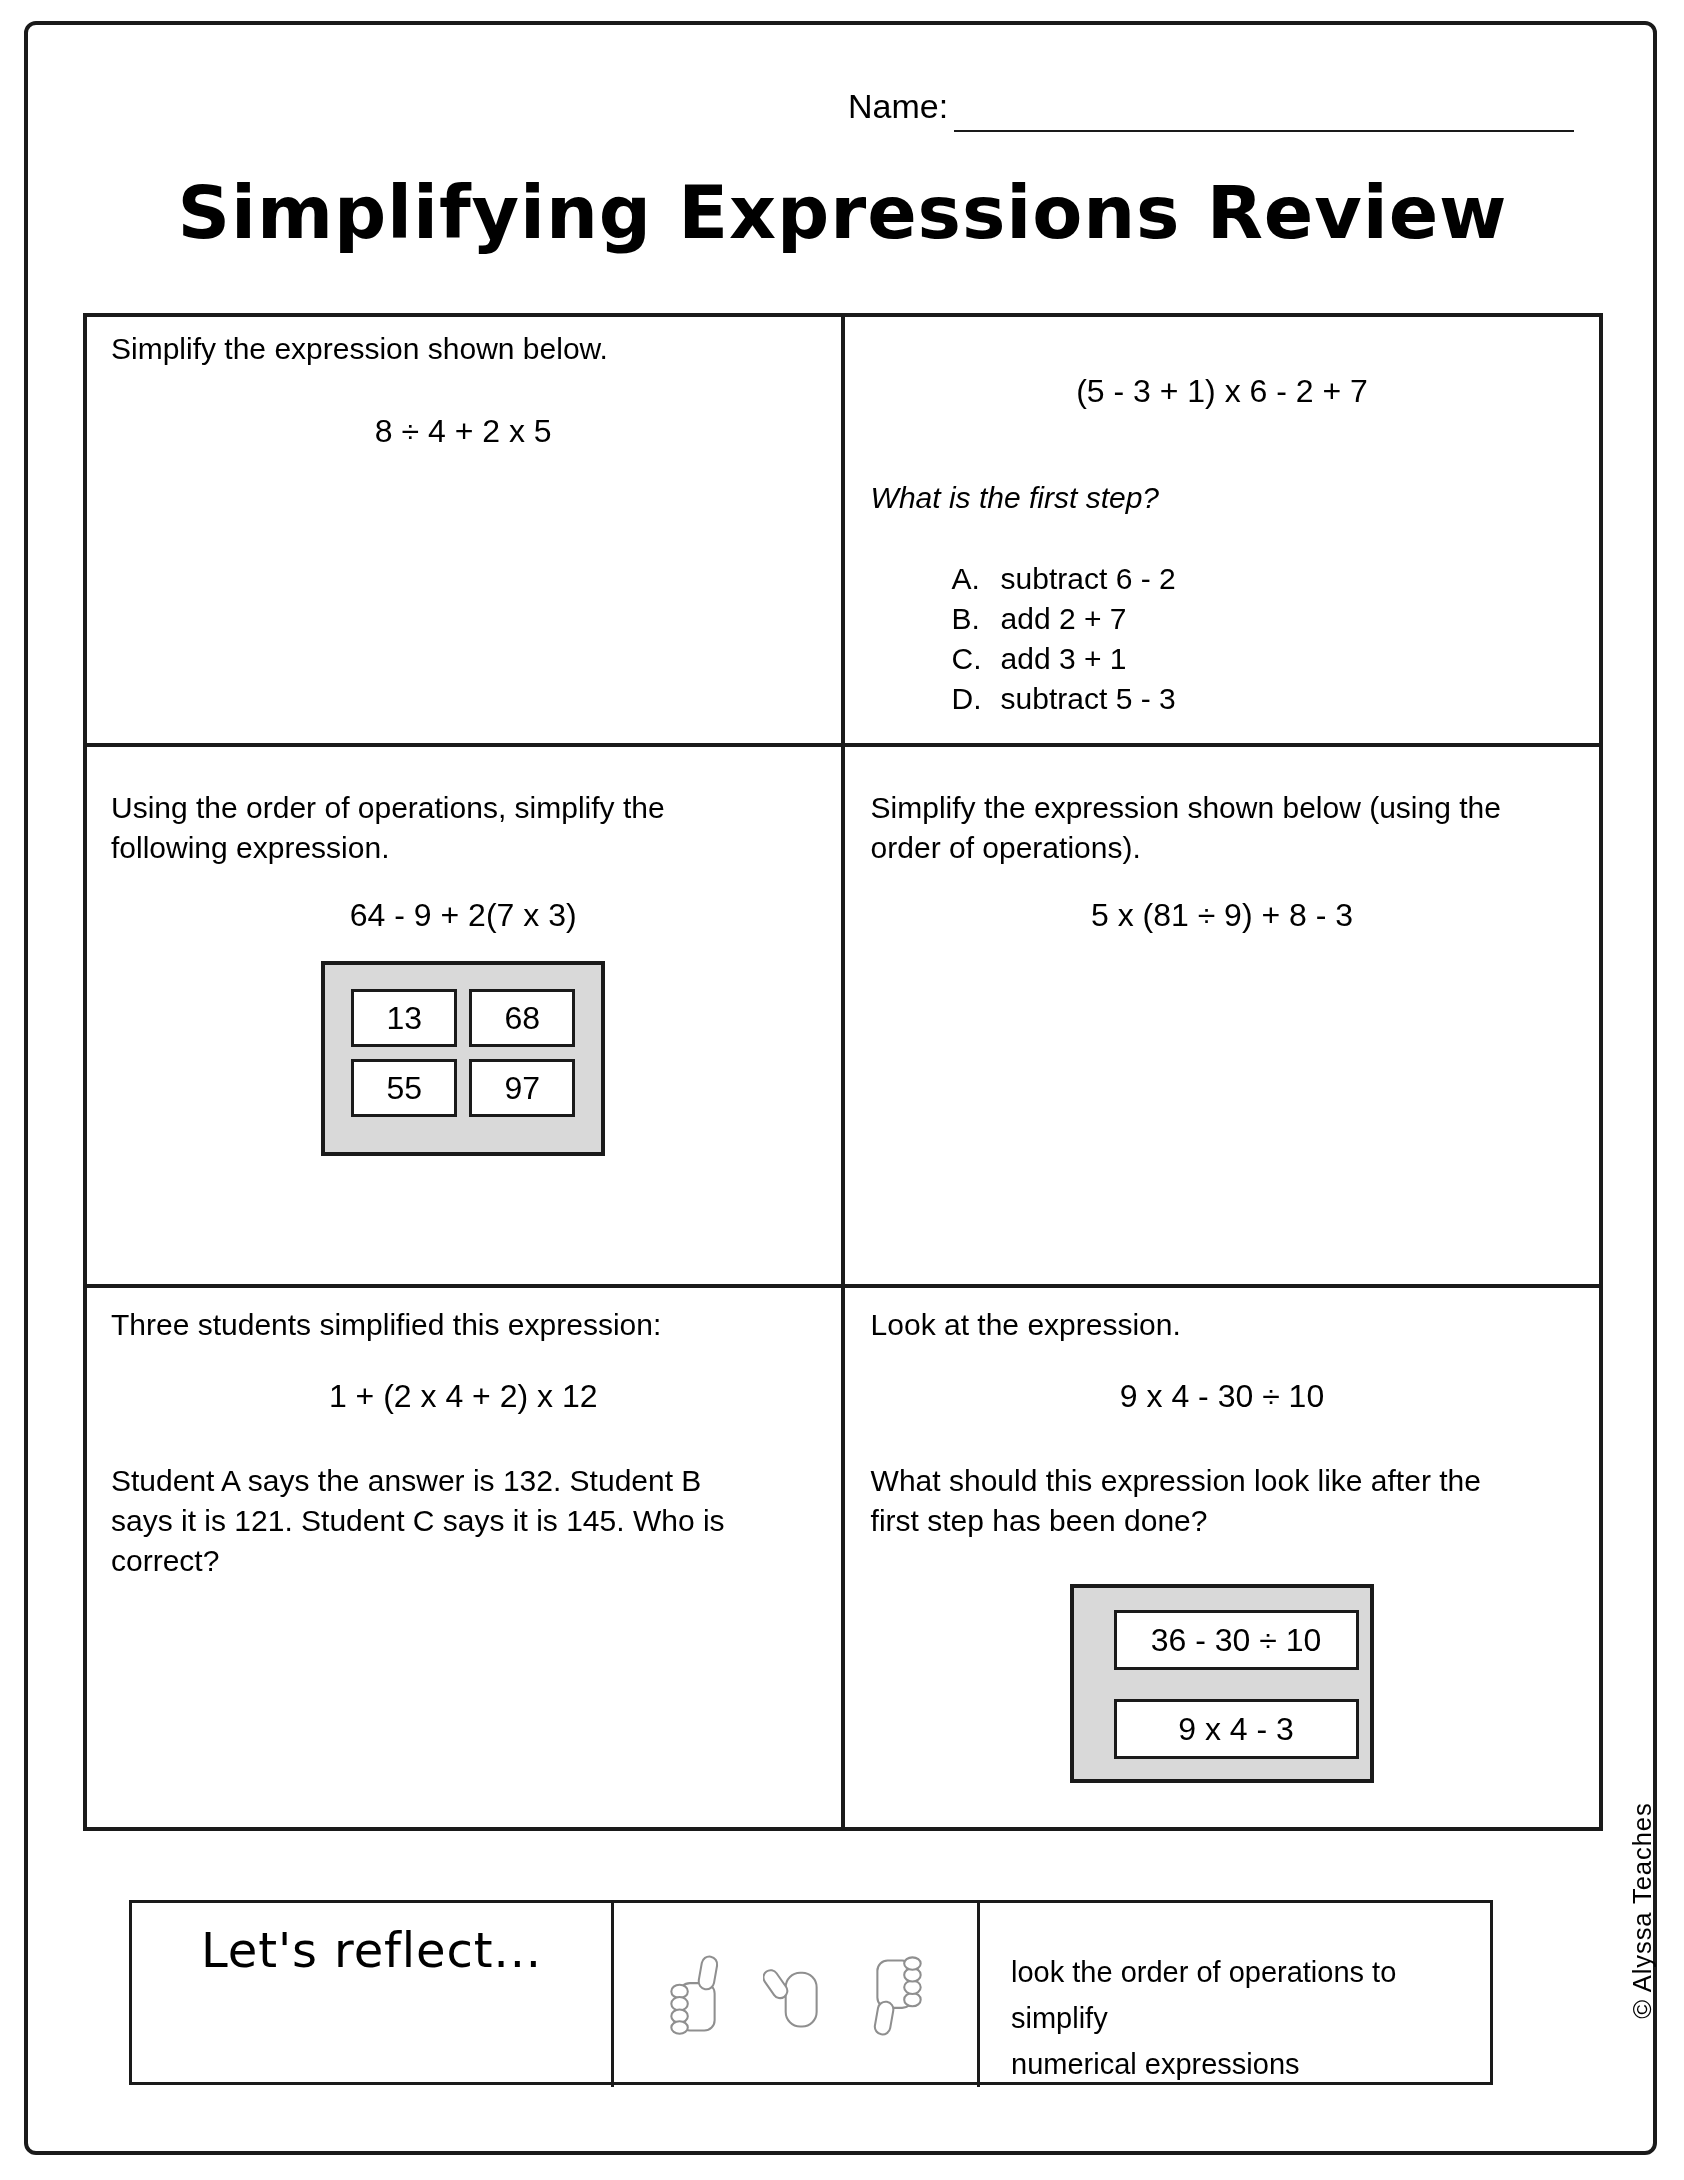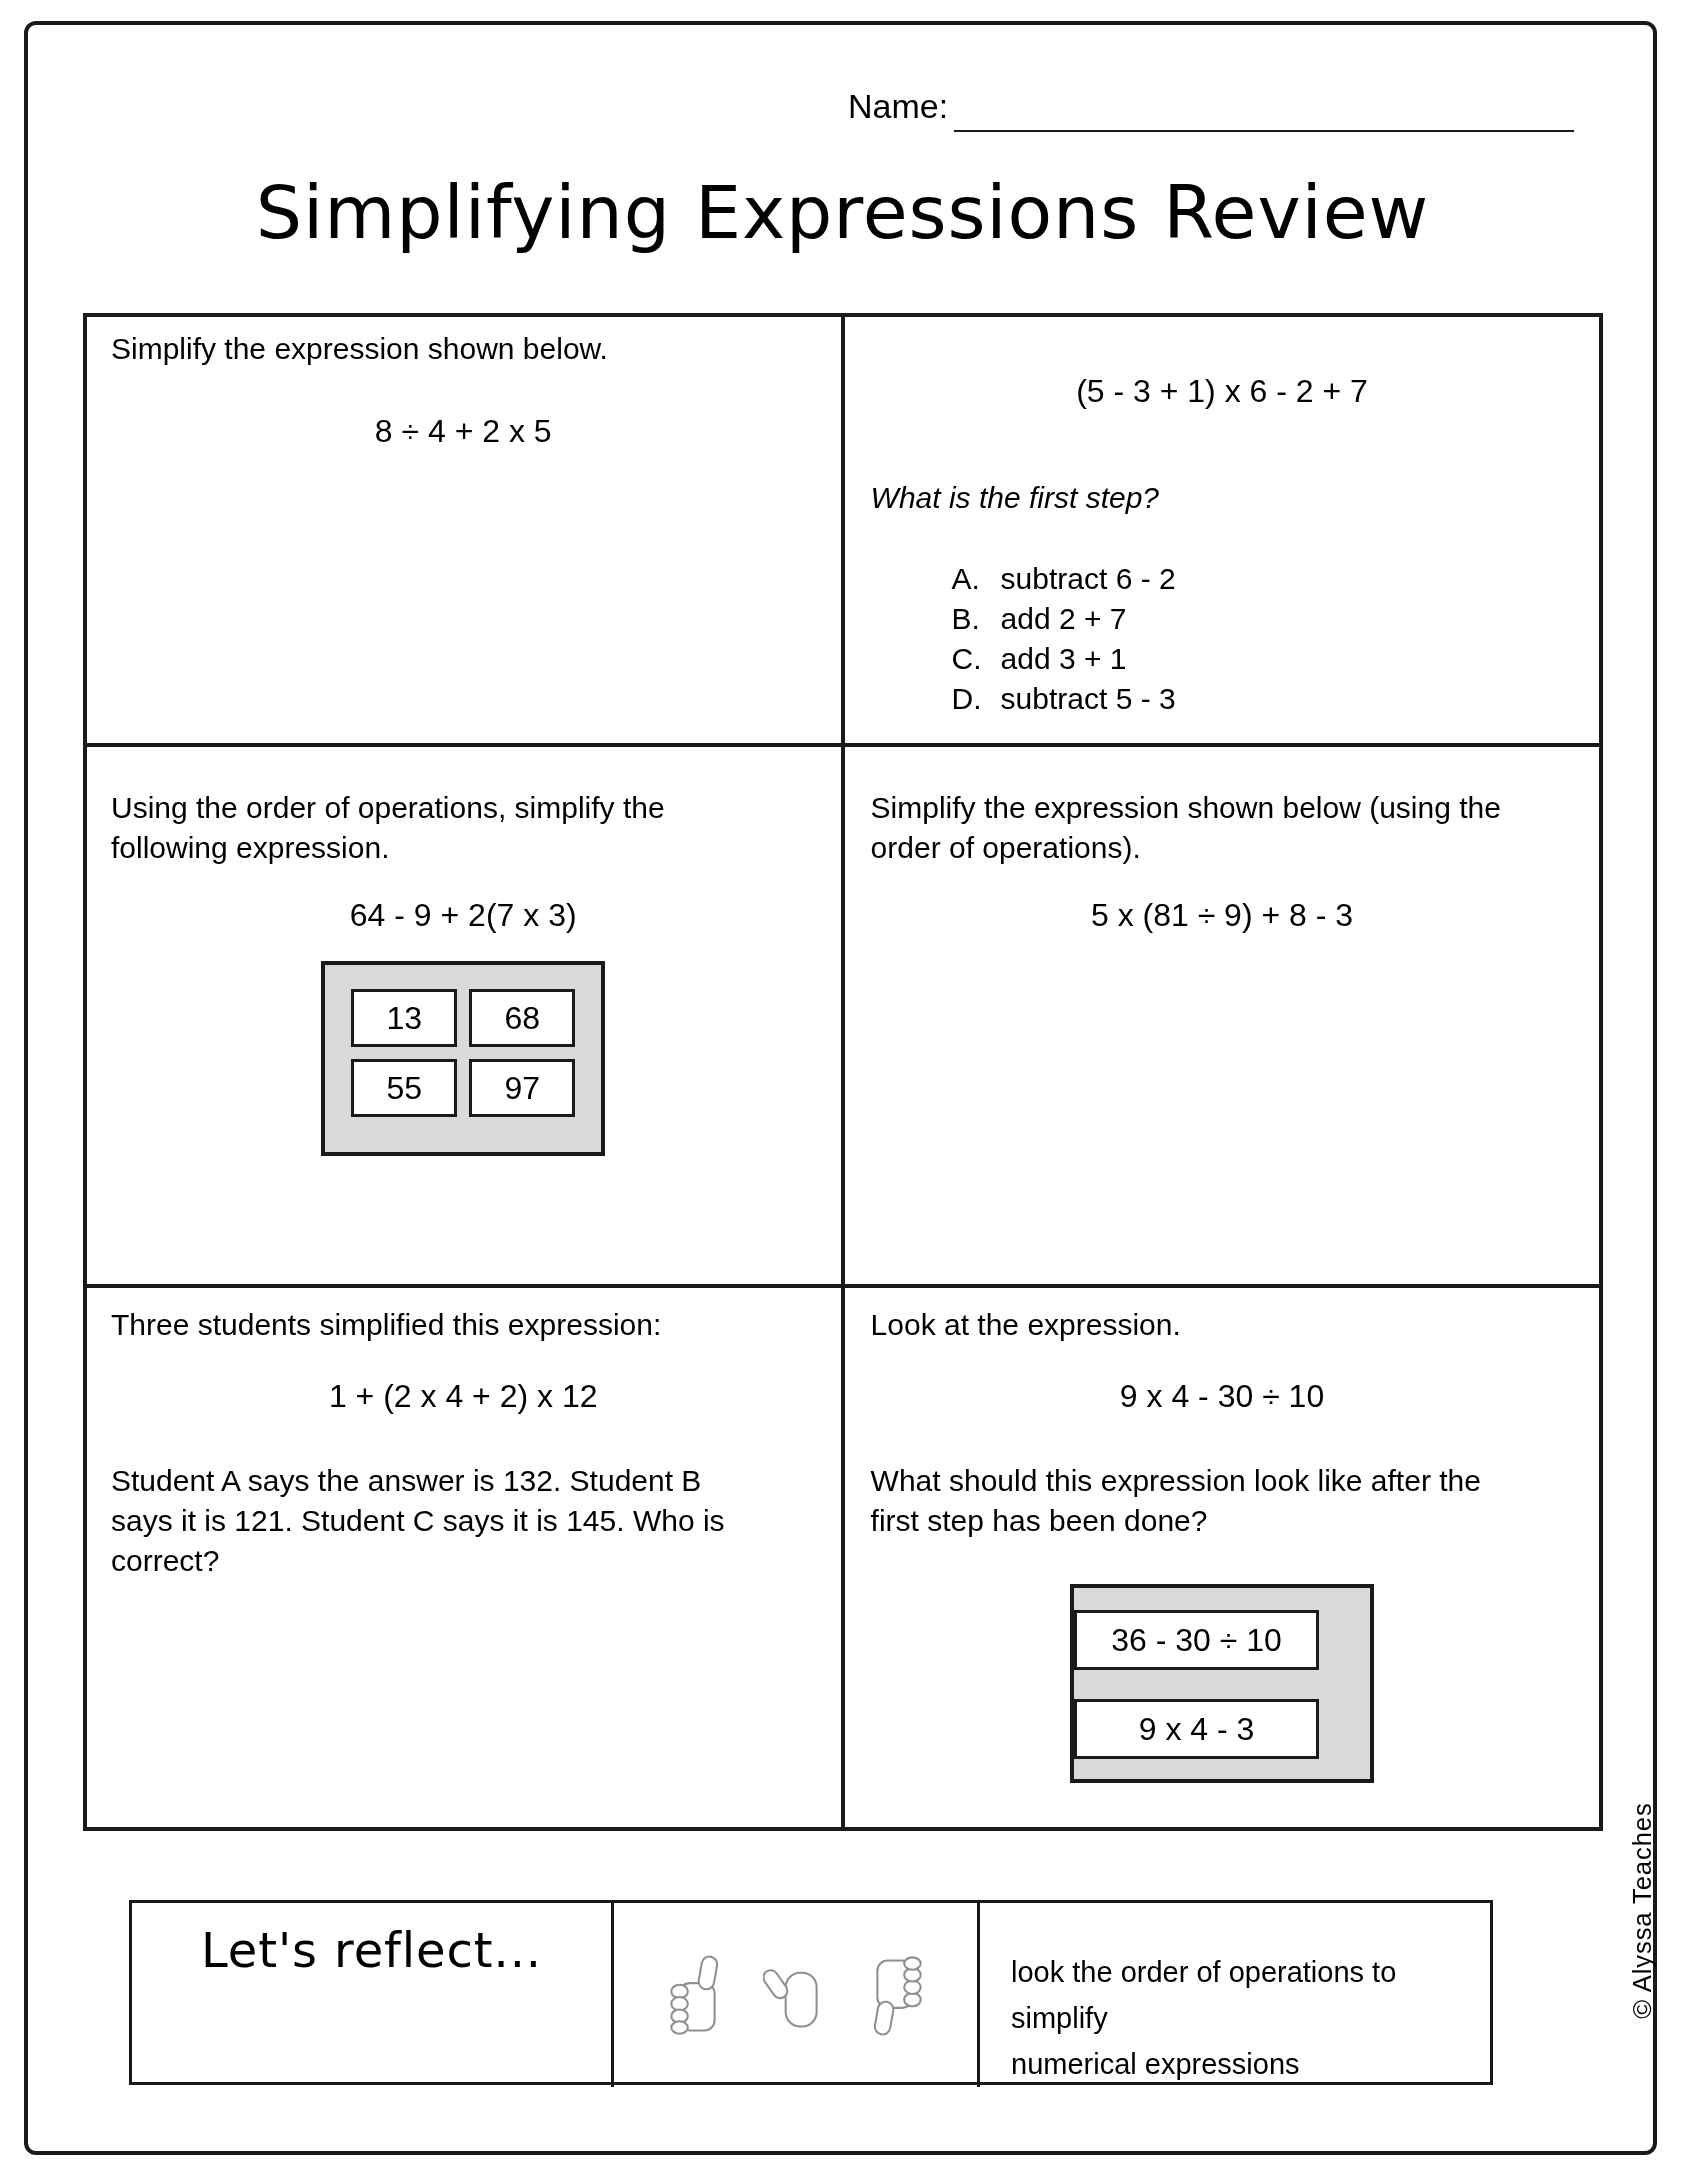--- a/index.html
+++ b/index.html
@@ -17,21 +17,21 @@
     border:4.3px solid var(--line,#1a1a1a);
     border-radius:12px;
   }
   .name-label { position:absolute; left:848px; top:87px; font-size:34px; }
   .name-line  { position:absolute; left:954px; top:95px; width:620px; height:37px;
                 border-bottom:2.6px solid var(--line,#1a1a1a); }
   .title {
     position:absolute; left:0; top:170px; width:1685px;
     text-align:center;
     font-family:"DejaVu Sans", sans-serif;
-    font-weight:400; font-size:73px; letter-spacing:0.9px;
+    font-weight:700; font-size:73px; letter-spacing:0.9px;
   }
   
   .qgrid {
     position:absolute; left:83px; top:313px; width:1520px; height:1518px;
     border:4.3px solid var(--line,#1a1a1a);
     display:grid;
     grid-template-columns:758px 1fr;
     grid-template-rows:430px 541px 1fr;
   }
   .qcell { padding:12px 25.6px 0 25.6px; font-size:30px; line-height:40px; overflow:hidden; }
@@ -52,22 +52,22 @@
     border:4.3px solid var(--line,#1a1a1a);
     display:grid; grid-template-columns:106px 106px; grid-template-rows:58px 58px;
     column-gap:23px; row-gap:25.6px; padding-top:24px;
     justify-content:center;
     gap:12px;
   }
   .options-stack {
     width:304px; height:199px; margin:43px auto 0;
     background:var(--box-fill,#d9d9d9);
     border:4.3px solid var(--line,#1a1a1a);
-    display:flex; flex-direction:column; align-items:flex-start;
-    padding-top:22px; gap:29px;
+    display:flex; flex-direction:column; align-items:center;
+    padding-top:22px; gap:29px;padding-left:28px;
   }
   .option-box {
     background:#fff; border:3.4px solid var(--line,#1a1a1a);
     display:flex; align-items:center; justify-content:center;
     font-size:32px;
   }
   .option-wide { width:245px; height:60px; }
   
   .reflect {
     position:absolute; left:129px; top:1900px; width:1364px; height:185px;

